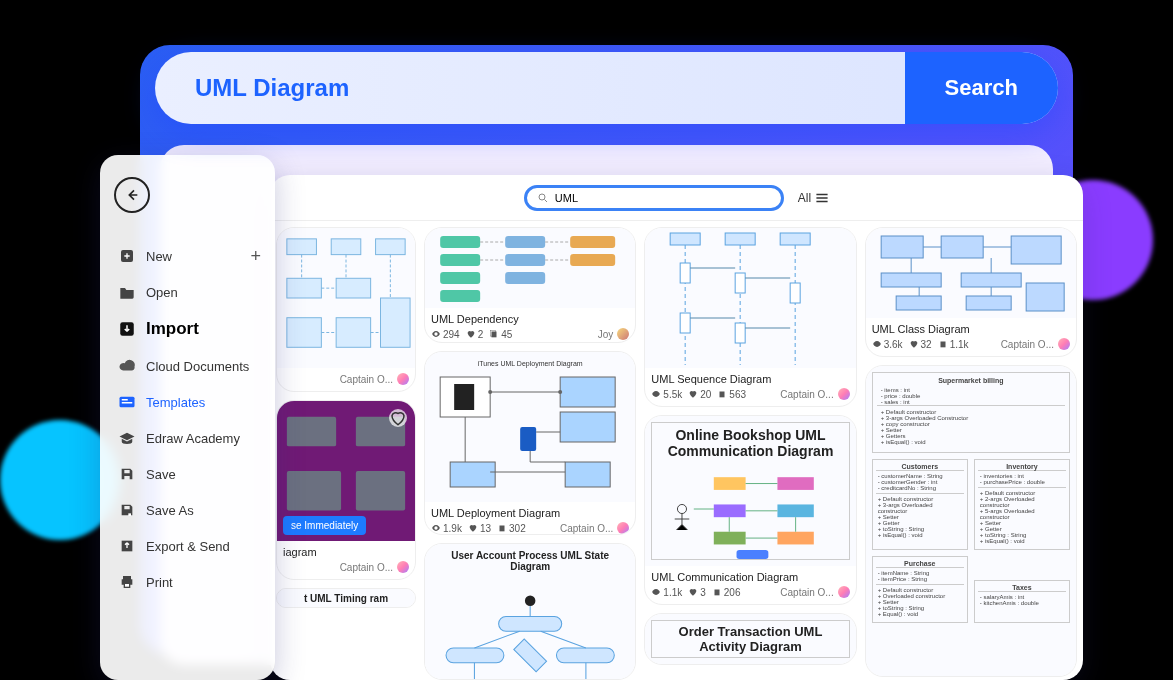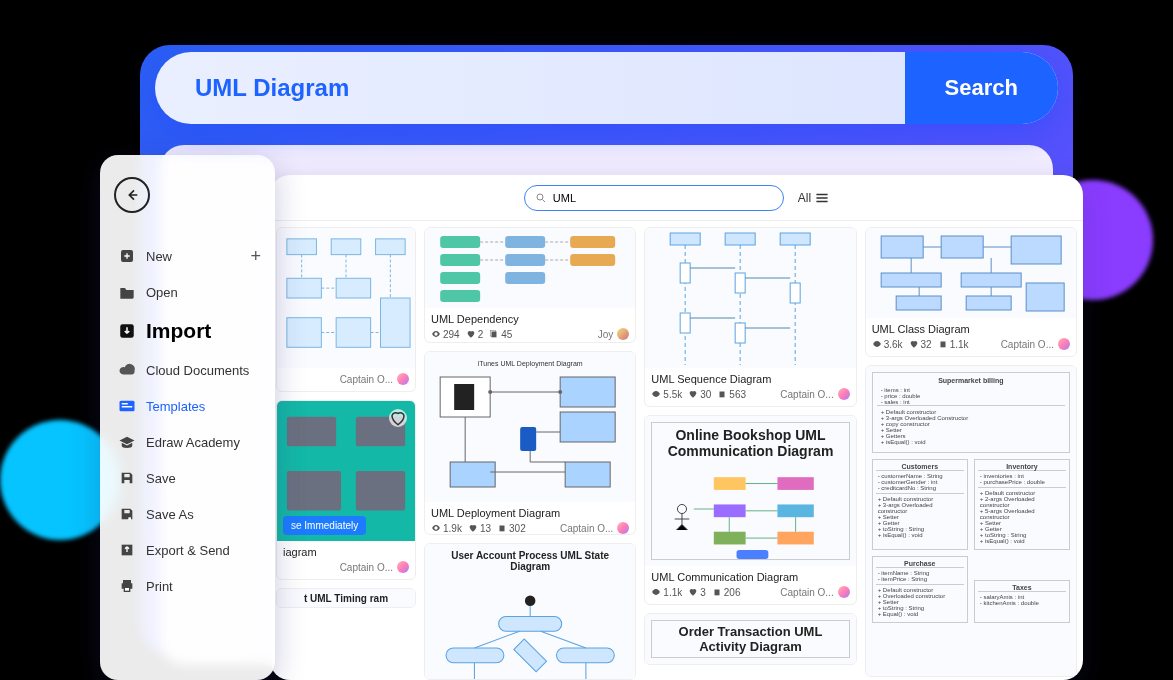--- a/index.html
+++ b/index.html
@@ -20,39 +20,39 @@
 
 
 .app-stack { position:absolute; left:90px; top:145px; right:70px; bottom:0; }
 .bgwin { position:absolute; top:0; left:70px; right:50px; height:520px; background:#f3eeff; border-radius:24px;}
 .mainwin { position:absolute; top:30px; left:180px; right:20px; bottom:0; background:#fff; border-radius:20px; box-shadow:0 8px 30px rgba(40,40,120,.2); overflow:hidden;}
 
 
 .sidebar { position:absolute; top:10px; left:10px; width:175px; bottom:0; background:rgba(255,255,255,.92); backdrop-filter:blur(6px); border-radius:18px; box-shadow:0 8px 30px rgba(40,40,120,.25); z-index:15; padding:22px 14px 0 14px; overflow:hidden;}
 .backcircle { width:36px; height:36px; border:2px solid #222; border-radius:50%; display:flex; align-items:center; justify-content:center; margin-bottom:25px; cursor:pointer;}
 .side-item { display:flex; align-items:center; gap:10px; padding:9px 4px; font-size:13px; color:#333; cursor:pointer;}
-.side-item.import { font-weight:700; font-size:21px; color:#000; }
+.side-item.import { font-weight:700; font-size:17px; color:#000; }
 .side-item.active { color:#1d63ff; }
 .side-item.active .side-ico { color:#1d63ff; }
 .side-ico { width:18px; height:18px; display:flex; align-items:center; justify-content:center; color:#444; font-size:15px;}
 .new-row { display:flex; align-items:center; justify-content:space-between;}
 .plus { color:#555; font-size:18px;}
 
 
 .topbar { height:46px; display:flex; align-items:center; justify-content:center; gap:14px; border-bottom:1px solid #eee;}
-.mini-search { width:260px; height:26px; border:1px solid #3b82f6; border-radius:16px; display:flex; align-items:center; padding:0 10px; gap:6px; }
+.mini-search { width:260px; height:26px; border:3px solid #3b82f6; border-radius:16px; display:flex; align-items:center; padding:0 10px; gap:6px; }
 .mini-search input { flex:1; border:none; font-size:11px; outline:none; }
 .mini-search .sico { width:12px; height:12px; color:#888;}
 .all-chip { font-size:12px; color:#333; display:flex; align-items:center; gap:4px;}
 
 .grid { position:absolute; top:46px; left:0; right:0; bottom:0; overflow:hidden; padding:6px 6px 0 6px; display:flex; gap:8px;}
 .col { flex:1; display:flex; flex-direction:column; gap:8px; }
 
 
-.card { border:1px solid #eee; border-radius:6px; overflow:hidden; font-size:11px; color:#222; }
+.card { border:1px solid #eee; border-radius:18px; overflow:hidden; font-size:11px; color:#222; }
 .thumb { background:#fafbff; position:relative; }
 .meta { padding:5px 6px 6px; }
 .title { font-size:11px; color:#222; margin-bottom:3px; white-space:nowrap; overflow:hidden; text-overflow:ellipsis;}
 .stats { display:flex; align-items:center; gap:6px; font-size:10px; color:#555;}
 .stat { display:flex; align-items:center; gap:2px;}
 .author { font-size:10px; color:#777; display:flex; align-items:center; gap:4px;}
 .author .dot { width:12px; height:12px; border-radius:50%; background:linear-gradient(135deg,#ffb5b5,#ff7db5,#a57dff);}
 .meta-row { display:flex; justify-content:space-between; align-items:center;gap:16px;}
 
 
@@ -213,21 +213,21 @@
               <div class="meta-row">
                 <span></span>
                 <span class="author">
                   <span>Captain O...</span>
                   <span class="dot"></span>
                 </span>
               </div>
             </div>
         </div>
         <div class="card" style="position:relative">
-          <div class="thumb" style="height:140px;background:#14b8a6">
+          <div class="thumb" style="height:140px;background:#701a75">
             <svg viewBox="0 0 140 140">
                 <g fill="#6b7080" stroke="none">
                   <rect x="10" y="15" width="50" height="30" rx="2"></rect>
                   <rect x="80" y="15" width="50" height="30" rx="2"></rect>
                   <rect x="10" y="70" width="55" height="40" rx="2"></rect>
                   <rect x="80" y="70" width="50" height="40" rx="2"></rect>
                 </g>
               </svg>
             <div style="position:absolute;left:6px;bottom:6px;background:#1d7bff;color:#fff;font-size:10px;padding:4px 8px;border-radius:4px">se Immediately</div>
             <div style="position:absolute;right:8px;top:8px;width:18px;height:18px;border-radius:50%;background:rgba(255,255,255,.7);display:flex;align-items:center;justify-content:center">
@@ -393,21 +393,21 @@
                 <span class="stat">
                     <svg width="10" height="10" viewBox="0 0 24 24">
                       <path fill="#555" d="M12 5c5 0 9 5 9 7s-4 7-9 7-9-5-9-7 4-7 9-7z"></path>
                     </svg>
                     <span>5.5k</span>
                   </span>
                 <span class="stat">
                     <svg width="10" height="10" viewBox="0 0 24 24">
                       <path fill="#555" d="M12 21s-8-6-8-12a5 5 0 0 1 8-3 5 5 0 0 1 8 3c0 6-8 12-8 12z"></path>
                     </svg>
-                    <span>30</span>
+                    <span>20</span>
                   </span>
                 <span class="stat">
                     <svg width="10" height="10" viewBox="0 0 24 24">
                       <rect x="6" y="6" width="12" height="14" fill="#555"></rect>
                     </svg>
                     <span>563</span>
                   </span>
               </div>
               <span class="author">
                   <span>Captain O...</span>

